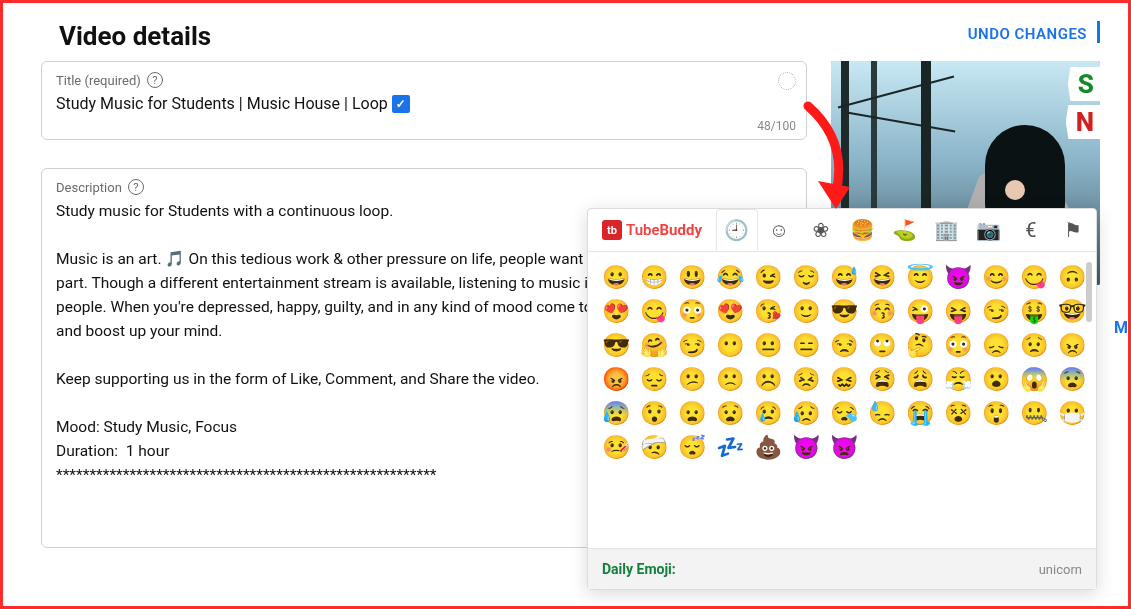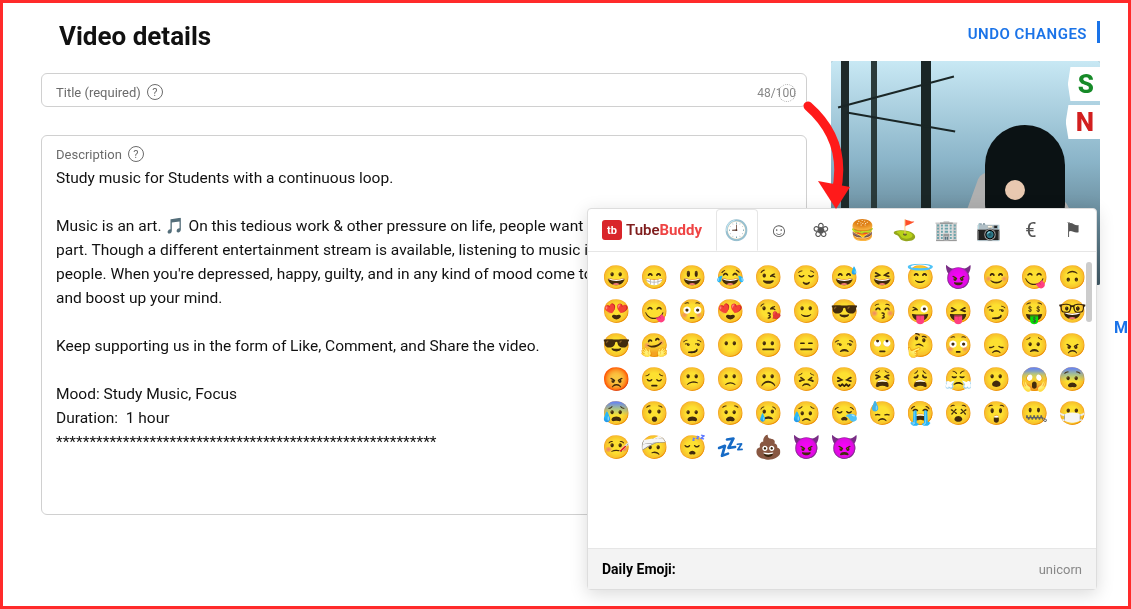--- a/index.html
+++ b/index.html
@@ -38,21 +38,21 @@
     letter-spacing: 0.5px;
     padding-top: 4px;
     border-right: 3px solid #1a73e8;
     padding-right: 10px;
   }
   .content {
     display: flex;
     gap: 24px;
     padding: 0 28px 0 38px;
   }
-  .left-col { flex: 0 0 766px; margin-top: 12px; }
+  .left-col { flex: 0 0 766px; }
   .right-col { flex: 1; }
   .field-box {
     border: 1px solid #d0d0d0;
     border-radius: 6px;
     padding: 10px 14px 6px 14px;
     position: relative;
     margin-bottom: 28px;
     background:#fff;
   }
   .field-label {
@@ -177,21 +177,21 @@
   .tb-sq {
     width: 20px; height: 20px;
     background: #d9252a;
     color: #fff;
     font-size: 11px;
     font-weight:700;
     display:inline-flex; align-items:center; justify-content:center;
     border-radius:3px;
     text-align:center;
   }
-  .tb-text-tube{color:#7f1d1d;font-weight:600;}
+  .tb-text-tube{color:#ef4444;font-weight:600;}
   .tb-text-buddy{color:#ef4444;font-weight:700;}
   .tab-icon {
     width: 42px;
     height: 42px;
     display: flex;
     align-items: center;
     justify-content: center;
     font-size: 20px;
     color: #555;
     cursor: pointer;
@@ -230,21 +230,21 @@
     display:flex; align-items:center; justify-content:center;
     cursor: pointer;
   }
   .popup-footer {
     background: #f3f3f3;
     border-top: 1px solid #e6e6e6;
     padding: 12px 14px;
     display:flex; justify-content:space-between; align-items:center;
     font-size: 14px;
   }
-  .footer-label { font-weight:700; color:#000000;}
+  .footer-label { font-weight:700; color:#15803d;}
   .footer-hint { font-size:13px; color:#888;}
 
   
   .arrow {
     position: absolute;
     left: 795px;
     top: 98px;
     width: 68px;
     height: 110px;
     z-index: 25;
@@ -262,20 +262,24 @@
     <div class="undo">UNDO CHANGES</div>
   </div>
 
   <div class="content">
     <div class="left-col">
 
       <div class="field-box">
         <div class="field-label">
           <span>Title (required)</span>
           <span class="help-circle">?</span>
+        </div>
+        <div class="title-content">
+          <span>Study Music for Students | Music House | Loop</span>
+          <span class="check-badge">✓</span>
         </div>
         <div class="counter">48/100</div>
         <div class="corner-circle"></div>
       </div>
 
       <div class="field-box desc-box">
         <div class="field-label">
           <span>Description</span>
           <span class="help-circle">?</span>
         </div>

